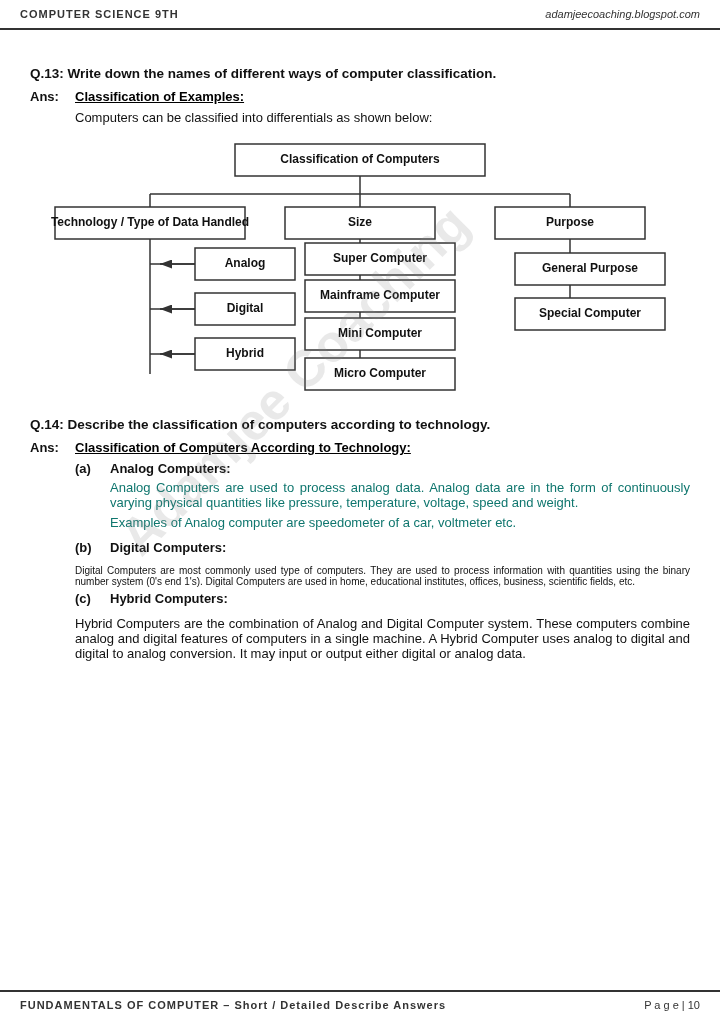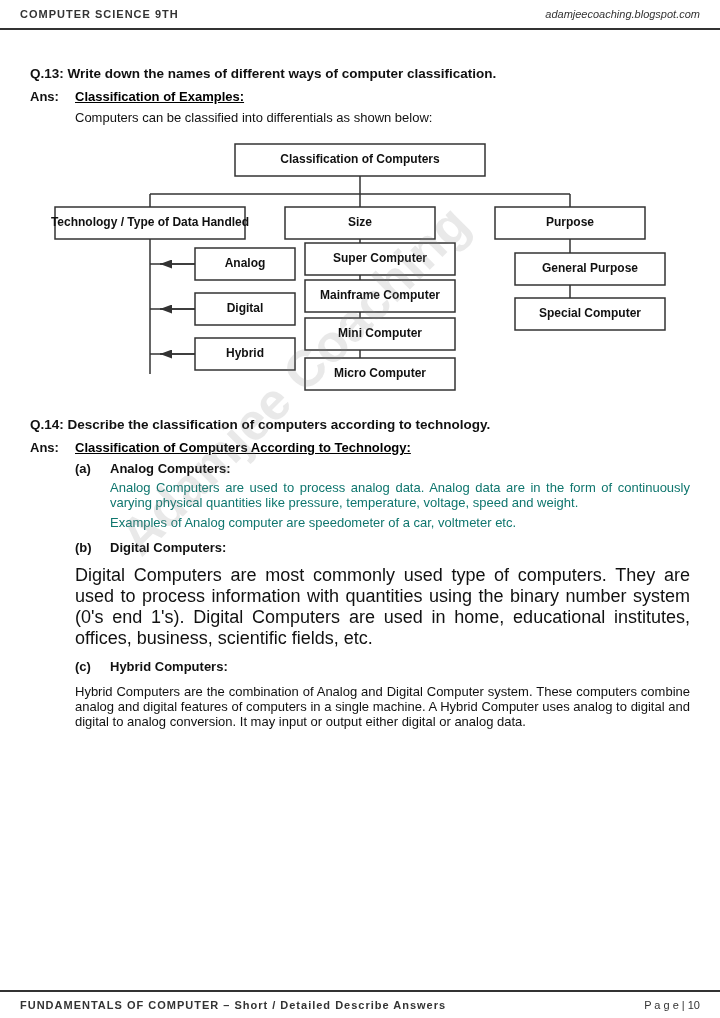--- a/index.html
+++ b/index.html
@@ -288,21 +288,21 @@
             <div class="sub-body">Examples of Analog computer are speedometer of a car, voltmeter etc.</div>
           </div>
         </div>
 
         <div class="sub-item">
           <div class="sub-item-header">
             <span class="sub-label">(b)</span>
             <span class="sub-title">Digital Computers:</span>
           </div>
         </div>
-        <div class="sub-body" style="text-align:justify; font-size:18px; color:#111; margin-bottom:10px;">Digital Computers are most commonly used type of computers. They are used to process information with quantities using the binary number system (0's end 1's). Digital Computers are used in home, educational institutes, offices, business, scientific fields, etc.</div>
+        <div class="sub-body" style="text-align:justify; font-size:10px; color:#111; margin-bottom:4px;">Digital Computers are most commonly used type of computers. They are used to process information with quantities using the binary number system (0's end 1's). Digital Computers are used in home, educational institutes, offices, business, scientific fields, etc.</div>
 
         <div class="sub-item">
           <div class="sub-item-header">
             <span class="sub-label">(c)</span>
             <span class="sub-title">Hybrid Computers:</span>
           </div>
         </div>
         <div class="sub-body" style="text-align:justify; font-size:13px; color:#111; margin-bottom:10px;">Hybrid Computers are the combination of Analog and Digital Computer system. These computers combine analog and digital features of computers in a single machine. A Hybrid Computer uses analog to digital and digital to analog conversion. It may input or output either digital or analog data.</div>
       </div>
     </div>

